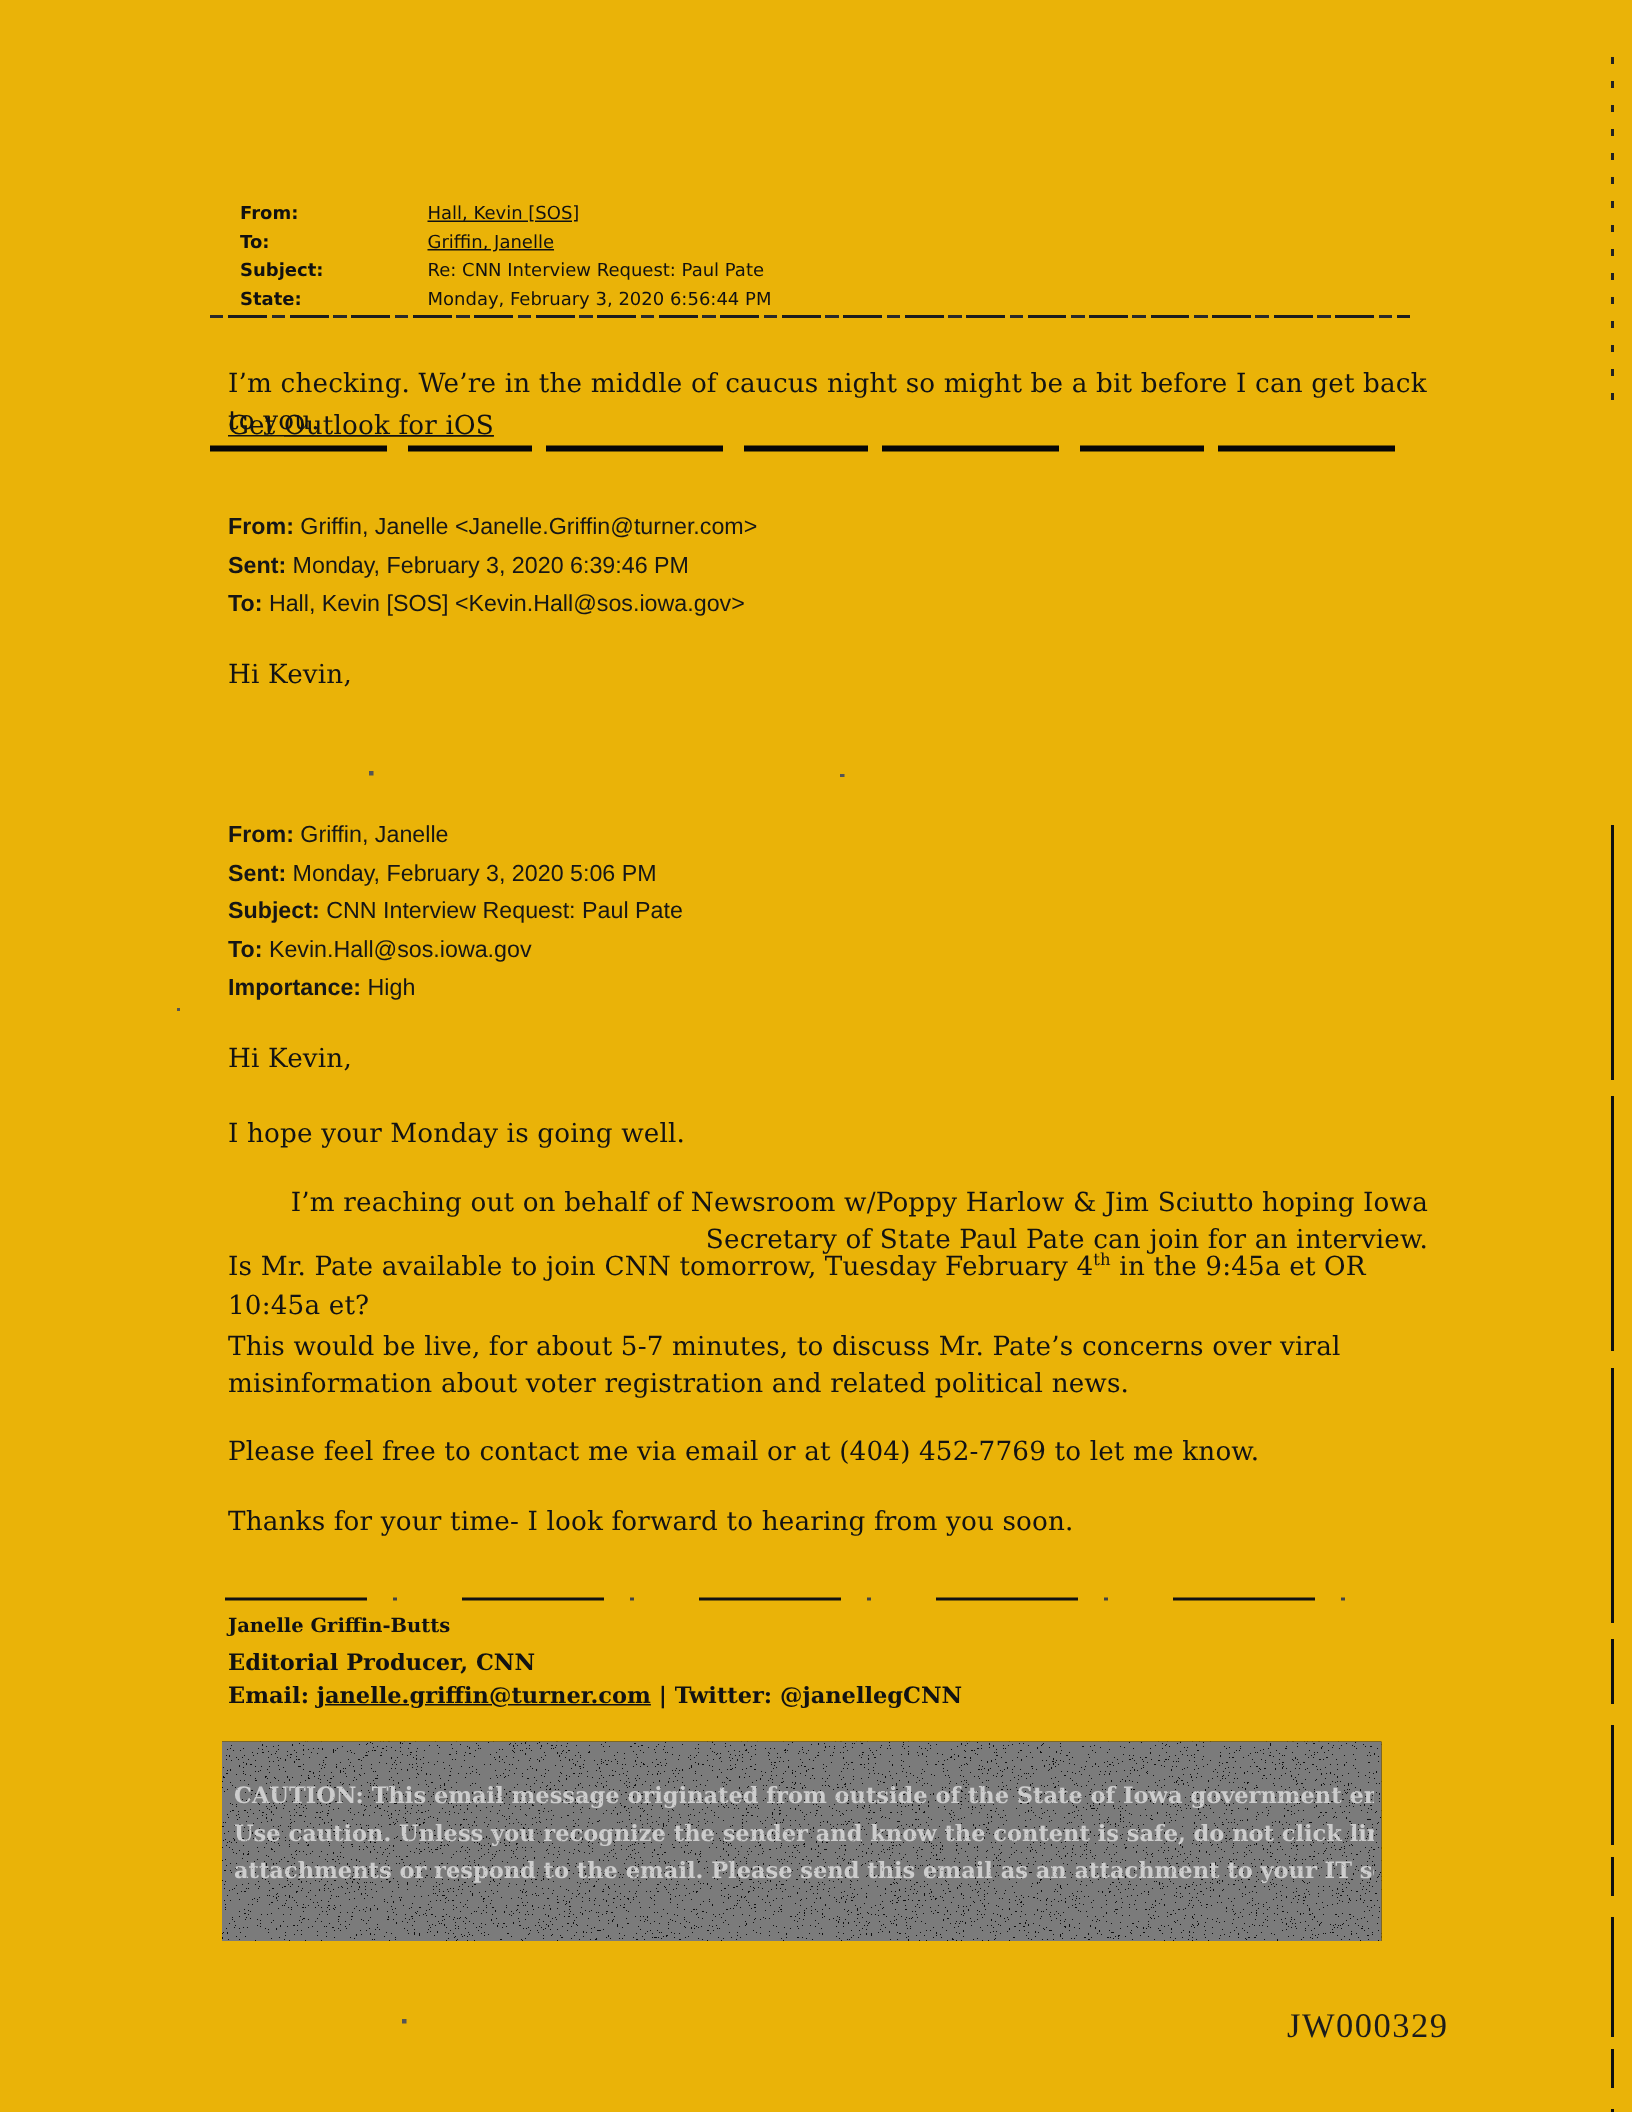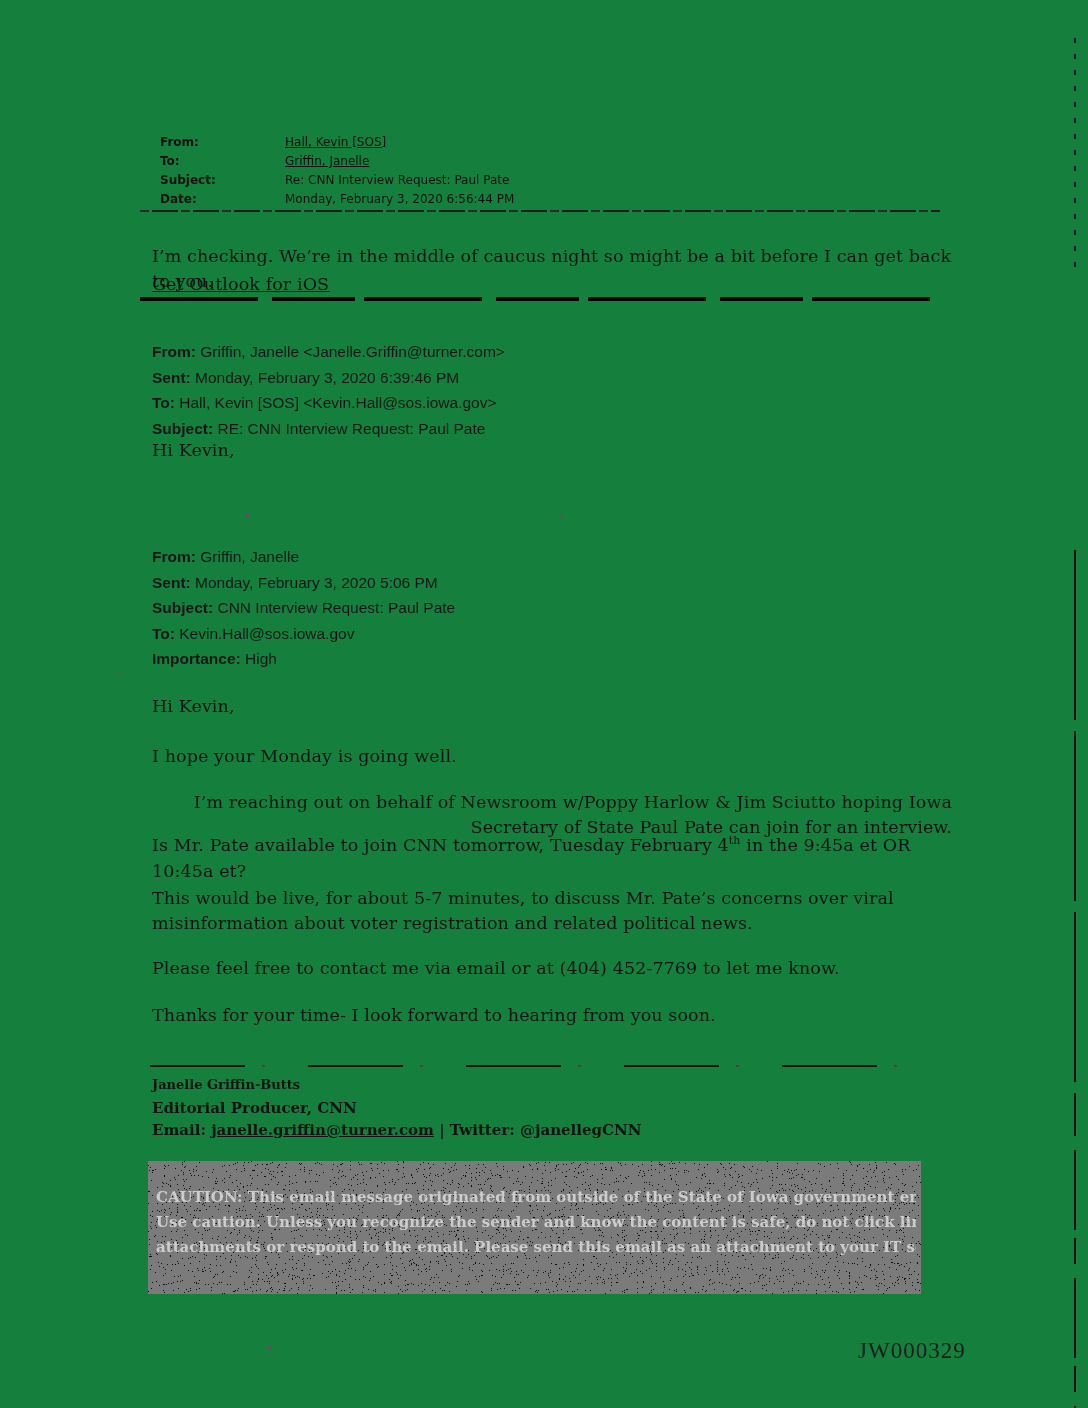--- a/index.html
+++ b/index.html
@@ -1,17 +1,17 @@
 <!DOCTYPE html>
 <html><head>
 <meta charset="utf-8">
 <style>
   html,body{margin:0;padding:0;background:#e8e8e8;}
   .page{
-    position:relative;width:1088px;height:1408px;background:#15803d;
+    position:relative;width:1088px;height:1408px;background:#eab308;
     overflow:hidden;margin:0 auto;
     font-family:"DejaVu Serif",serif;color:#161616;
   }
   
   .hdr1{position:absolute;left:160px;top:133px;width:790px;
     font-family:"DejaVu Sans","Liberation Sans",sans-serif;font-size:12px;line-height:19px;color:#111;}
   .hdr1 .hrow{display:grid;grid-template-columns:125px auto;}
   .hdr1 .hlabel{font-weight:bold;}
   .u{text-decoration:underline;}
   
@@ -63,37 +63,36 @@
     </div>
     <div class="hrow">
       <span class="hlabel">To:</span>
       <span class="u">Griffin, Janelle</span>
     </div>
     <div class="hrow">
       <span class="hlabel">Subject:</span>
       <span>Re: CNN Interview Request: Paul Pate</span>
     </div>
     <div class="hrow">
-      <span class="hlabel">Date:</span>
+      <span class="hlabel">State:</span>
       <span>Monday, February 3, 2020 6:56:44 PM</span>
     </div>
   </div>
 
   <div class="rule rule1"></div>
 
   <div class="para" style="top:212px;margin-top:32px;">I’m checking. We’re in the middle of caucus night so might be a bit before I can get back to you.</div>
   <div class="para" style="top:272px;text-decoration:underline;"><span>Get </span><span class="u">Outlook for iOS</span></div>
 
   <div class="rule rule2"></div>
 
   <div class="hdrN" style="top:339px;">
     <div><b>From:</b><span> Griffin, Janelle &lt;Janelle.Griffin@turner.com&gt;</span></div>
     <div><b>Sent:</b><span> Monday, February 3, 2020 6:39:46 PM</span></div>
     <div><b>To:</b><span> Hall, Kevin [SOS] &lt;Kevin.Hall@sos.iowa.gov&gt;</span></div>
-    <div><b>Subject:</b><span> RE: CNN Interview Request: Paul Pate</span></div>
   </div>
 
   <div class="para" style="top:438px;">Hi Kevin,</div>
 
   <div class="hdrN" style="top:544px;">
     <div><b>From:</b><span> Griffin, Janelle</span></div>
     <div><b>Sent:</b><span> Monday, February 3, 2020 5:06 PM</span></div>
     <div><b>Subject:</b><span> CNN Interview Request: Paul Pate</span></div>
     <div><b>To:</b><span> Kevin.Hall@sos.iowa.gov</span></div>
     <div><b>Importance:</b><span> High</span></div>

